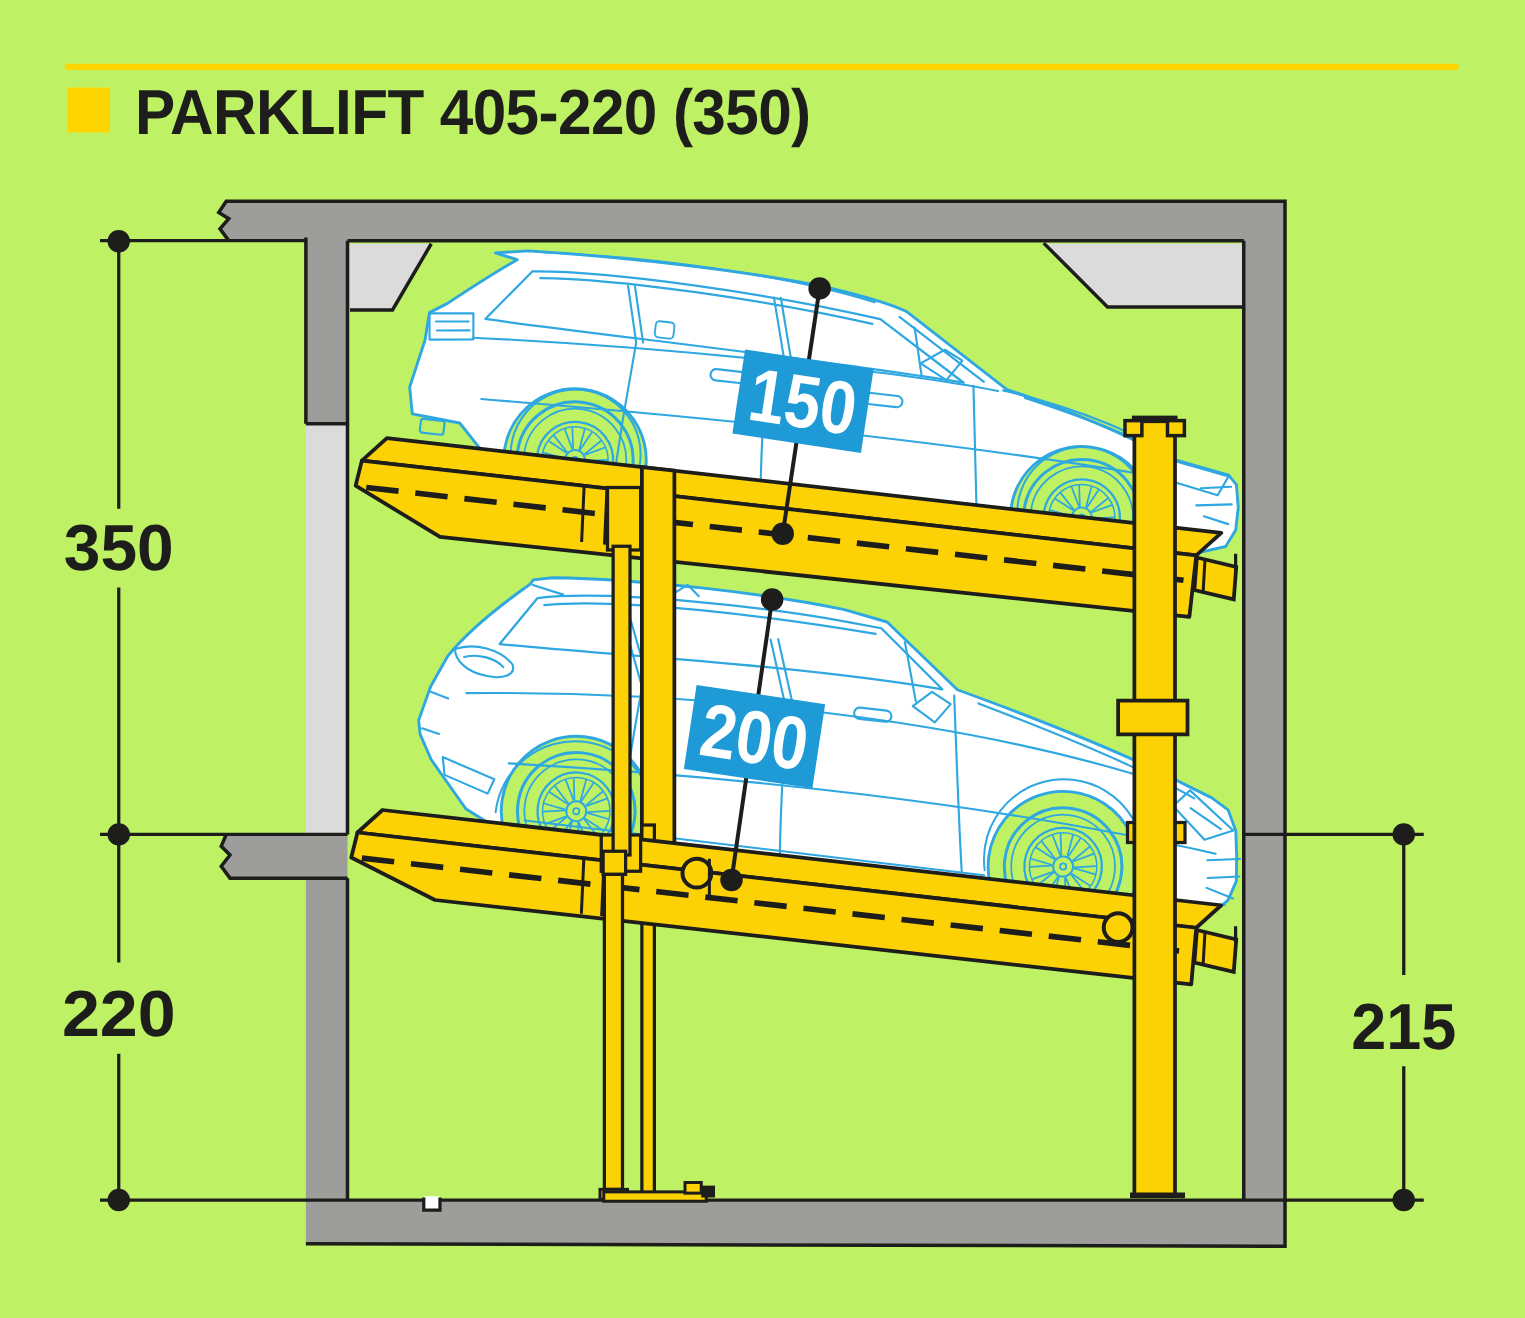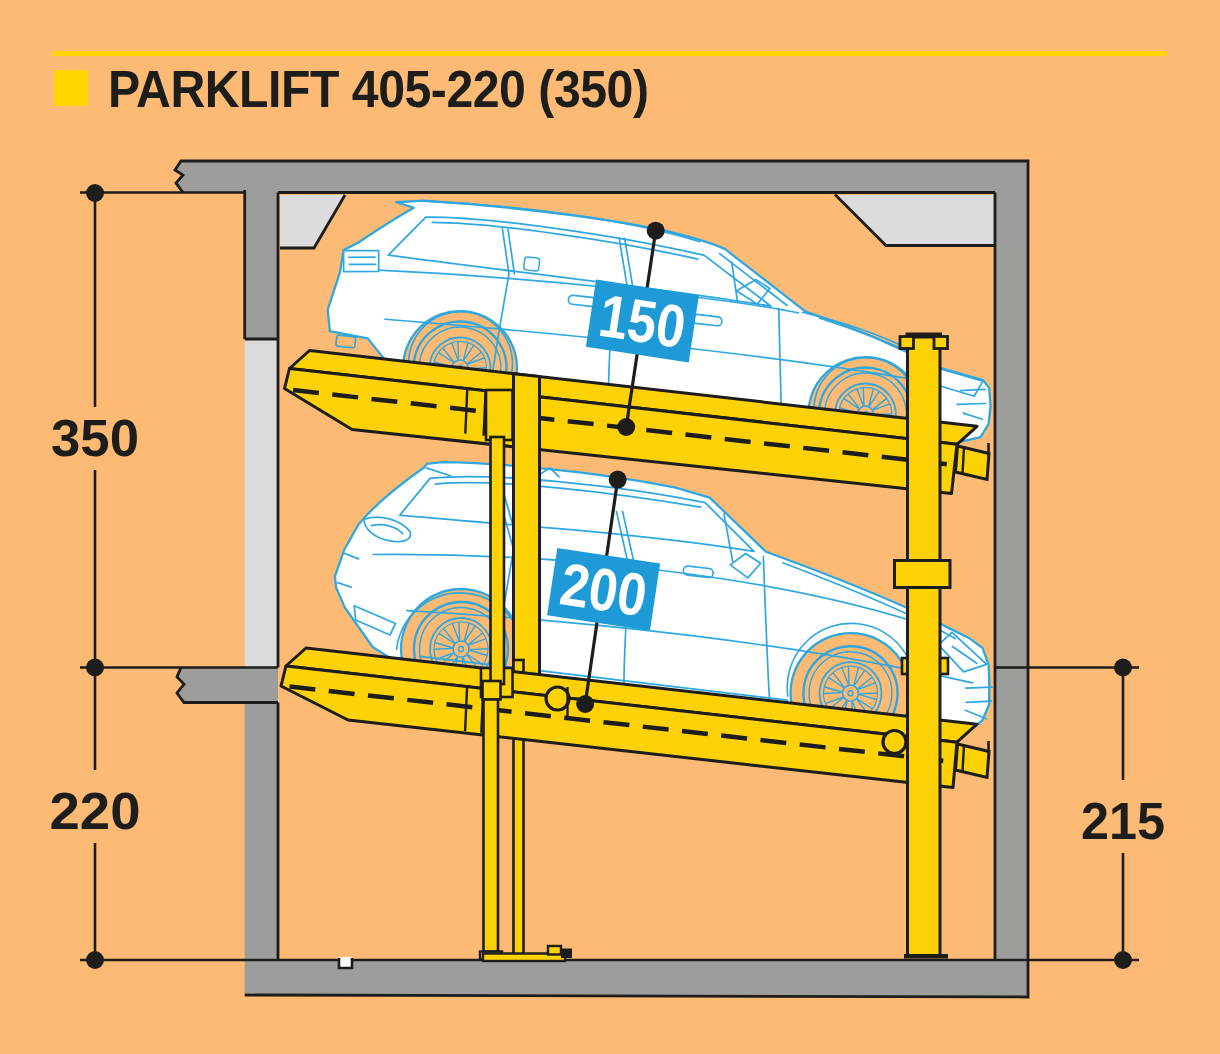--- a/index.html
+++ b/index.html
@@ -1,17 +1,17 @@
 <!DOCTYPE html>
 <html><head>
 <meta charset="utf-8">
 <style>
   html,body{margin:0;padding:0;background:#ffffff;width:1220px;height:1054px;overflow:hidden;}
   body{font-family:"Liberation Sans", sans-serif;}
-  #page{position:relative;width:1220px;height:1054px;background:#fdba74;}
+  #page{position:relative;width:1220px;height:1054px;background:#bef264;}
   #titlebar{position:absolute;left:0;top:0;width:1220px;height:130px;}
   #rule{position:absolute;left:52px;top:51px;width:1115px;height:5px;border-radius:3px;background:#FFD500;}
   #bullet{position:absolute;left:54px;top:70px;width:34px;height:36px;background:#FFD500;}
   #title{position:absolute;left:108px;top:60px;height:60px;line-height:60px;
          font-size:51px;font-weight:bold;color:#1D1D1B;letter-spacing:-0.5px;
          transform-origin:0 50%;transform:scaleX(0.945);white-space:nowrap;}
   svg{position:absolute;left:0;top:0;}
   .ink{stroke:#1D1D1B;fill:none;}
   text{font-family:"Liberation Sans", sans-serif;}
 </style>

